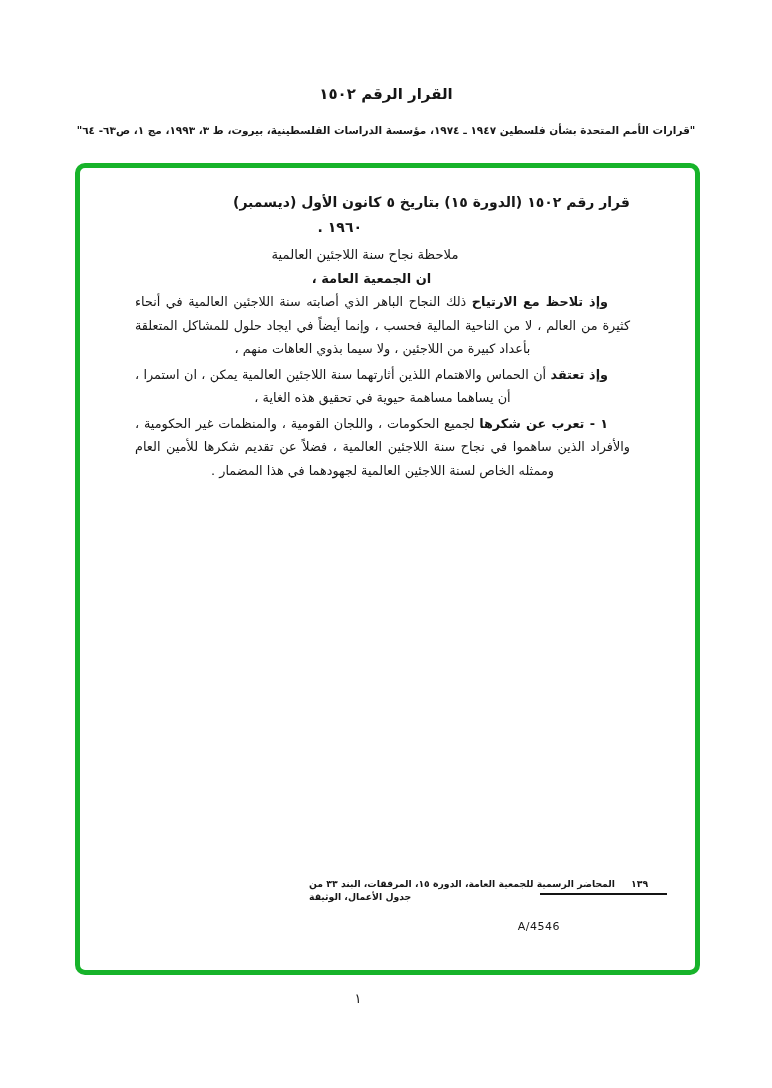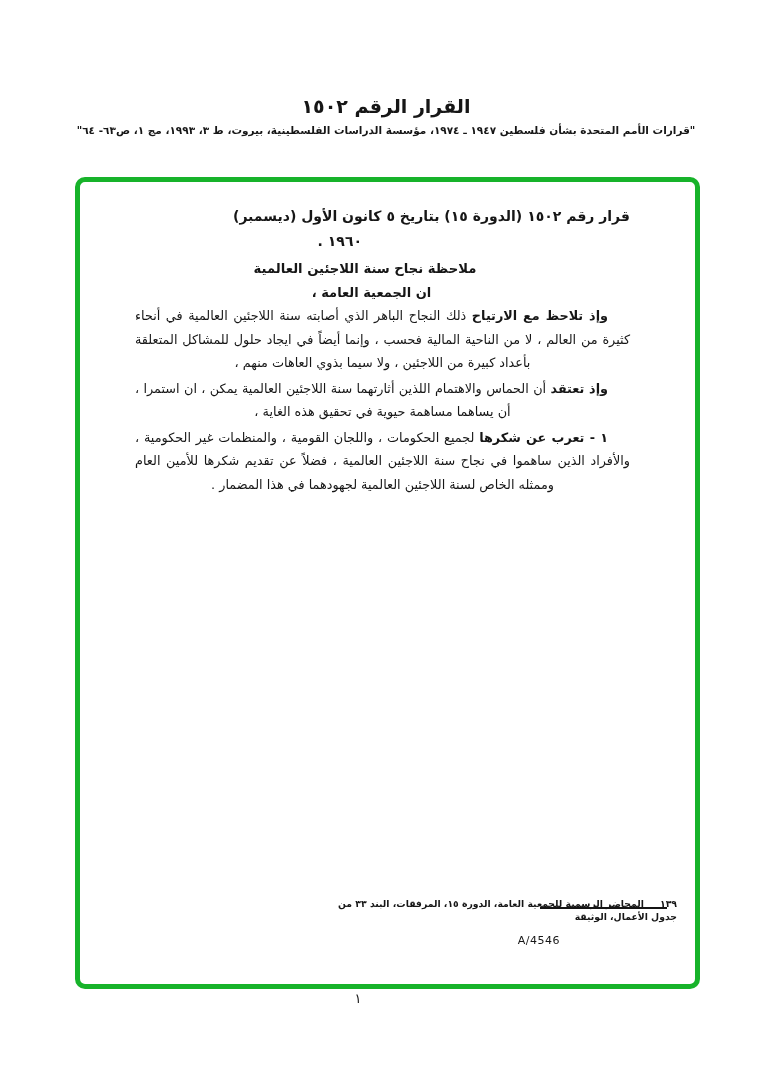--- a/index.html
+++ b/index.html
@@ -1,80 +1,80 @@
 <!DOCTYPE html>
 <html lang="ar"><head>
 <meta charset="utf-8">
 <style>
   html, body { margin:0; padding:0; }
   body {
     width:772px; height:1088px; background:#ffffff; position:relative;
     font-family:"DejaVu Sans", sans-serif; color:#161616; overflow:hidden;
   }
   .header-title{
-    position:absolute; top:95px; left:0; right:0;
-    text-align:center; direction:rtl; font-weight:bold; font-size:19px;
+    position:absolute; top:85px; left:0; right:0;
+    text-align:center; direction:rtl; font-weight:bold; font-size:15px;
   }
   .header-source{
     position:absolute; top:124px; left:60px; right:60px;
     text-align:center; direction:rtl; font-weight:bold; font-size:10.5px;
     white-space:nowrap; letter-spacing:0.2px;
   }
   .res-box{
     position:absolute; left:75px; top:163px; width:625px; height:812px;
     border:5px solid #17b32a; border-radius:10px; box-sizing:border-box;
   }
   .res-content{
     position:absolute; top:22px; right:65px; left:55px; direction:rtl;
   }
   .res-heading{
     font-weight:bold; font-size:14px; line-height:25px; text-align:right;
   }
   .res-heading .line2{ display:block; margin-right:268px; }
   .res-subject{
-    font-weight:bold; font-size:13.2px; margin:7px 35px 0 0; text-align:center;
+    font-weight:normal; font-size:13.2px; margin:7px 35px 0 0; text-align:center;
   }
   .res-salutation{
     font-weight:bold; font-size:13px; margin-top:9px;
     text-align:center; text-indent:22px;
   }
   .res-paragraphs{ margin-top:4px; }
   .res-par{
     font-size:12.8px; line-height:23.5px; margin:2px 0 0 0;
     text-align:justify; text-align-last:center; text-indent:22px;
   }
   .res-par .lead-bold{ font-weight:bold; }
   .res-par sup{ font-size:8.5px; line-height:0; }
   .footnote-rule{
     position:absolute; bottom:75px; right:28px; width:127px; height:2px;
     background:#141414;
   }
   .footnote{
-    position:absolute; bottom:61px; right:18px; width:368px;
-    direction:rtl; text-align:right; font-size:9.3px; font-weight:bold;
+    position:absolute; bottom:67px; right:18px; width:368px;
+    direction:rtl; text-align:left; font-size:9.3px; font-weight:bold;
     line-height:13px;
   }
   .footnote .fn-num{ margin-left:16px; }
   .doc-ref{
     position:absolute; bottom:37px; right:135px; direction:ltr;
     font-size:11px; letter-spacing:0.5px;
   }
   .page-number{
     position:absolute; top:991px; left:0; right:56px;
     text-align:center; font-size:13px;
   }
 </style>
 </head>
 <body>
 
 <div class="header-title">القرار الرقم ١٥٠٢</div>
 
 <div class="header-source">"قرارات الأمم المتحدة بشأن فلسطين ١٩٤٧ ـ ١٩٧٤، مؤسسة الدراسات الفلسطينية، بيروت، ط ٣، ١٩٩٣، مج ١، ص٦٣- ٦٤"</div>
 
-<div class="res-box" style="border-color: rgb(23, 179, 42); margin-top: 14px;">
+<div class="res-box" style="border-color: rgb(23, 179, 42);">
 
   <div class="res-content">
     <div class="res-heading">
       <span>قرار رقم ١٥٠٢ (الدورة ١٥) بتاريخ ٥ كانون الأول (ديسمبر)</span>
       <span class="line2">١٩٦٠ .</span>
     </div>
 
     <div class="res-subject">ملاحظة نجاح سنة اللاجئين العالمية</div>
 
     <div class="res-salutation">ان الجمعية العامة ،</div>

